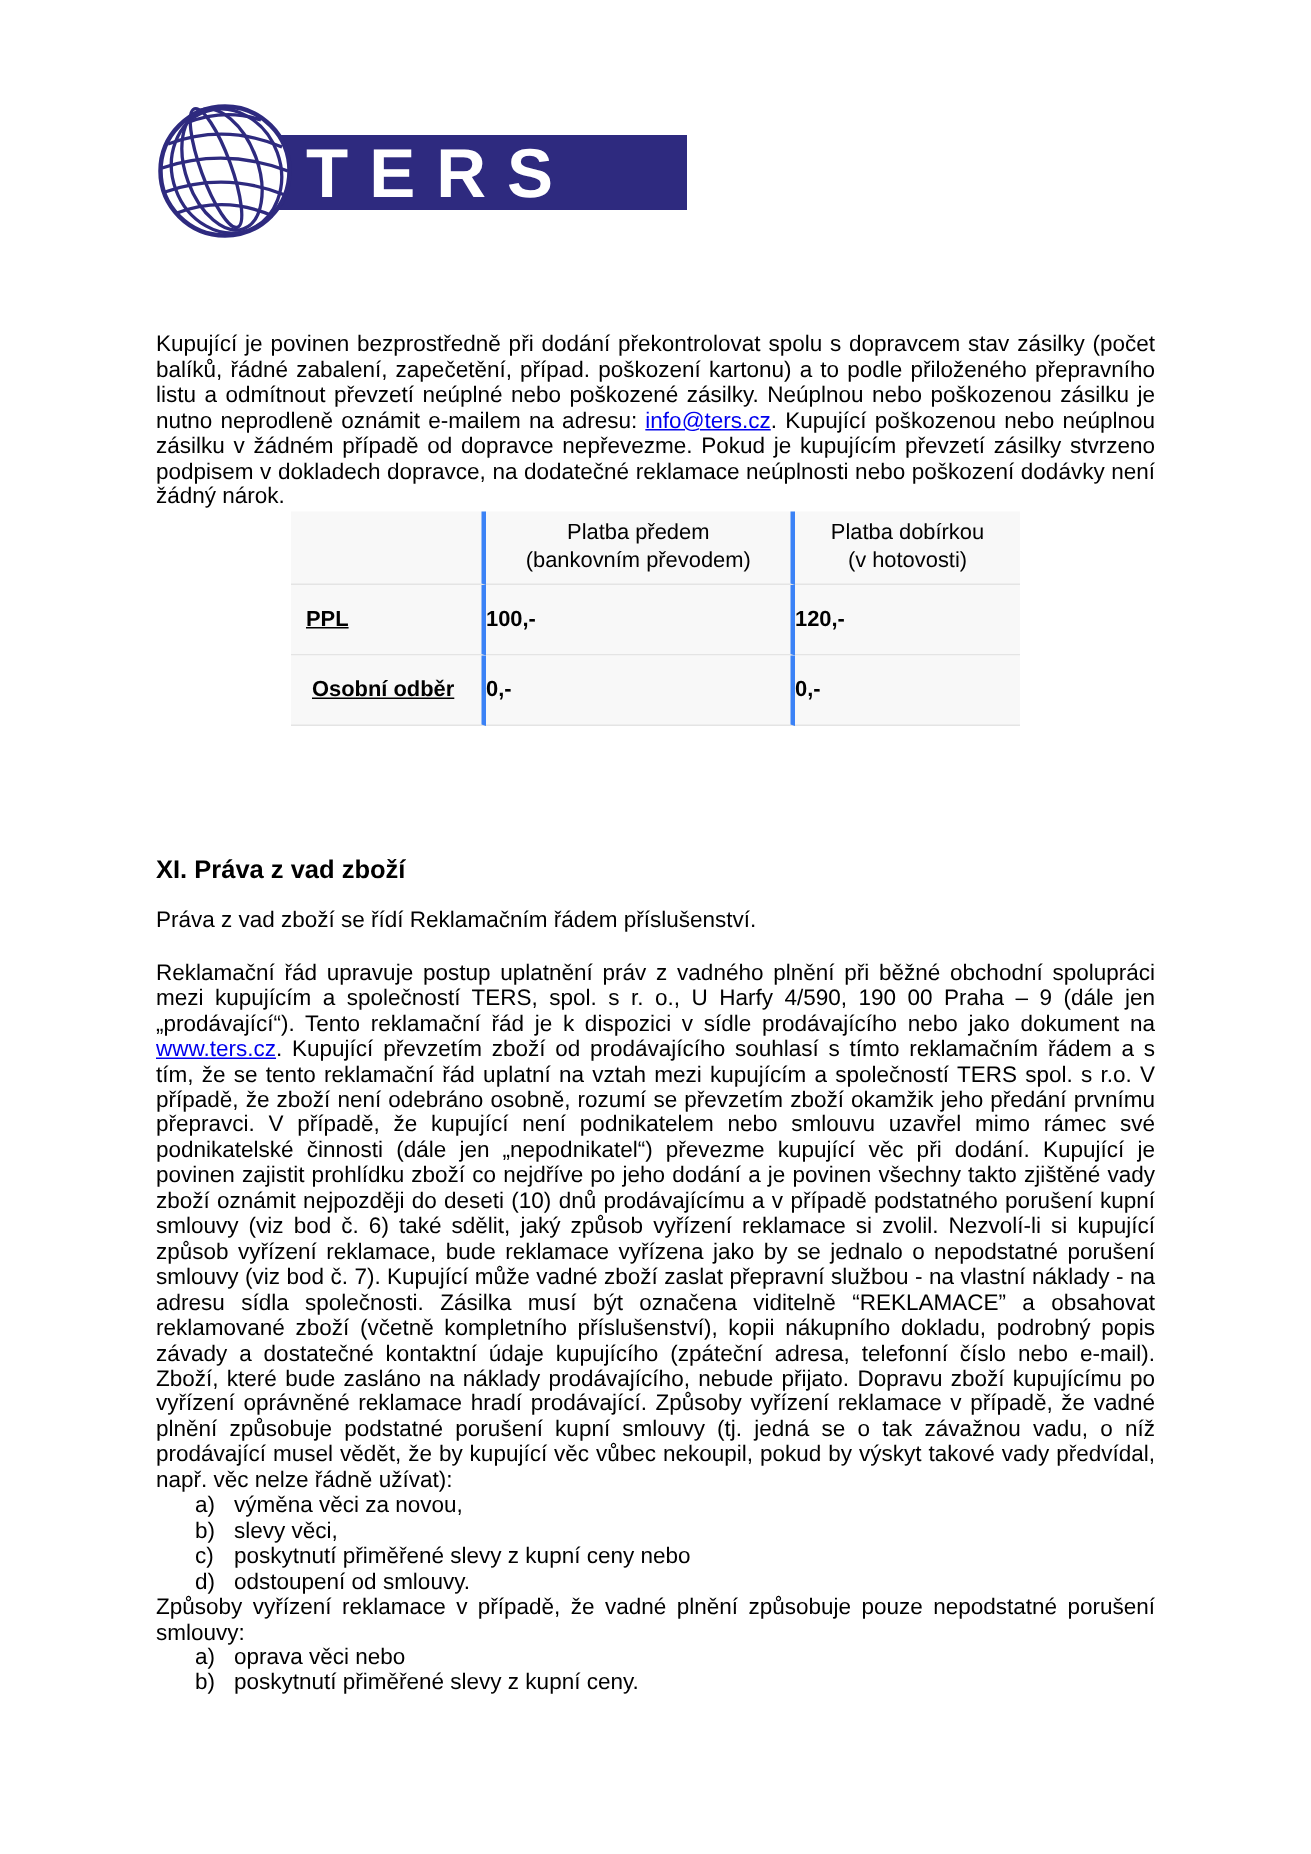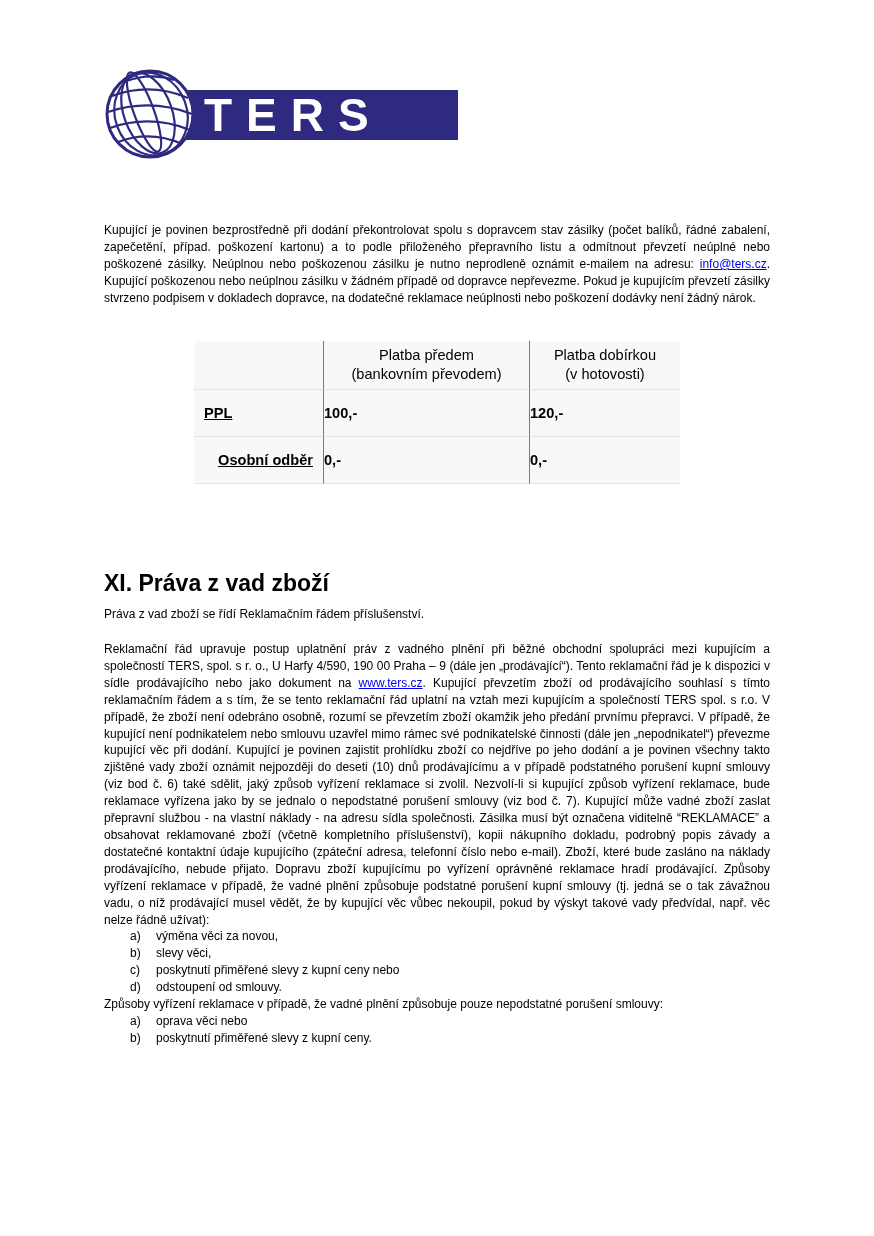--- a/index.html
+++ b/index.html
@@ -1,34 +1,34 @@
 <!DOCTYPE html>
 <html><head>
 <meta charset="utf-8">
 <style>
   html, body { margin: 0; padding: 0; background: #ffffff; }
   body { width: 874px; height: 1236px; position: relative; overflow: hidden;
          font-family: "Liberation Sans", sans-serif; color: #000; }
   .logo { position: absolute; left: 104px; top: 68px; width: 356px; height: 94px; }
   .logo svg { display: block; }
-  .p { position: absolute; left: 104px; width: 666px; font-size: 12px; line-height: 16.9px;
+  .p { position: absolute; left: 104px; width: 666px; font-size: 15px; line-height: 16.9px;
        text-align: justify; margin: 0; }
   .p a { color: #0000ee; text-decoration: underline; }
   .p1 { top: 222px; }
   table.ship { position: absolute; left: 194px; top: 341px; width: 486px;
        border-collapse: separate; border-spacing: 0; font-size: 14.6px; }
-  table.ship td { background: #f8f8f8; border-bottom: 1px solid #e4e4e4; border-right: 1px solid #3b82f6; padding: 0; }
+  table.ship td { background: #f8f8f8; border-bottom: 1px solid #e4e4e4; border-right: 3px solid #3b82f6; padding: 0; }
   table.ship td:last-child { border-right: none; }
   table.ship tr.hdr td { height: 48px; text-align: center; line-height: 19px; }
   table.ship tr.row td { height: 46px; font-weight: bold; text-align: left; }
   table.ship tr.row td.carrier { text-align: left; padding-left: 10px; text-decoration: underline; }
-  table.ship tr.row.last td.carrier { padding-left: 14px; text-align: center; }
+  table.ship tr.row.last td.carrier { padding-left: 14px; }
   table.ship col.c1 { width: 130px; }
   table.ship col.c2 { width: 206px; }
-  h2.sec { position: absolute; left: 104px; top: 570px; margin: 0; font-size: 23px; font-weight: bold; }
+  h2.sec { position: absolute; left: 104px; top: 570px; margin: 0; font-size: 17px; font-weight: bold; }
   .p2 { top: 606px; }
   .p3 { top: 641px; }
   ol.lst { list-style: none; margin: 0; padding: 0; }
   ol.lst li { position: relative; padding-left: 52px; text-align: left; }
   ol.lst li .mk { position: absolute; left: 26px; }
 </style>
 </head>
 <body>
 
 <div class="logo">

